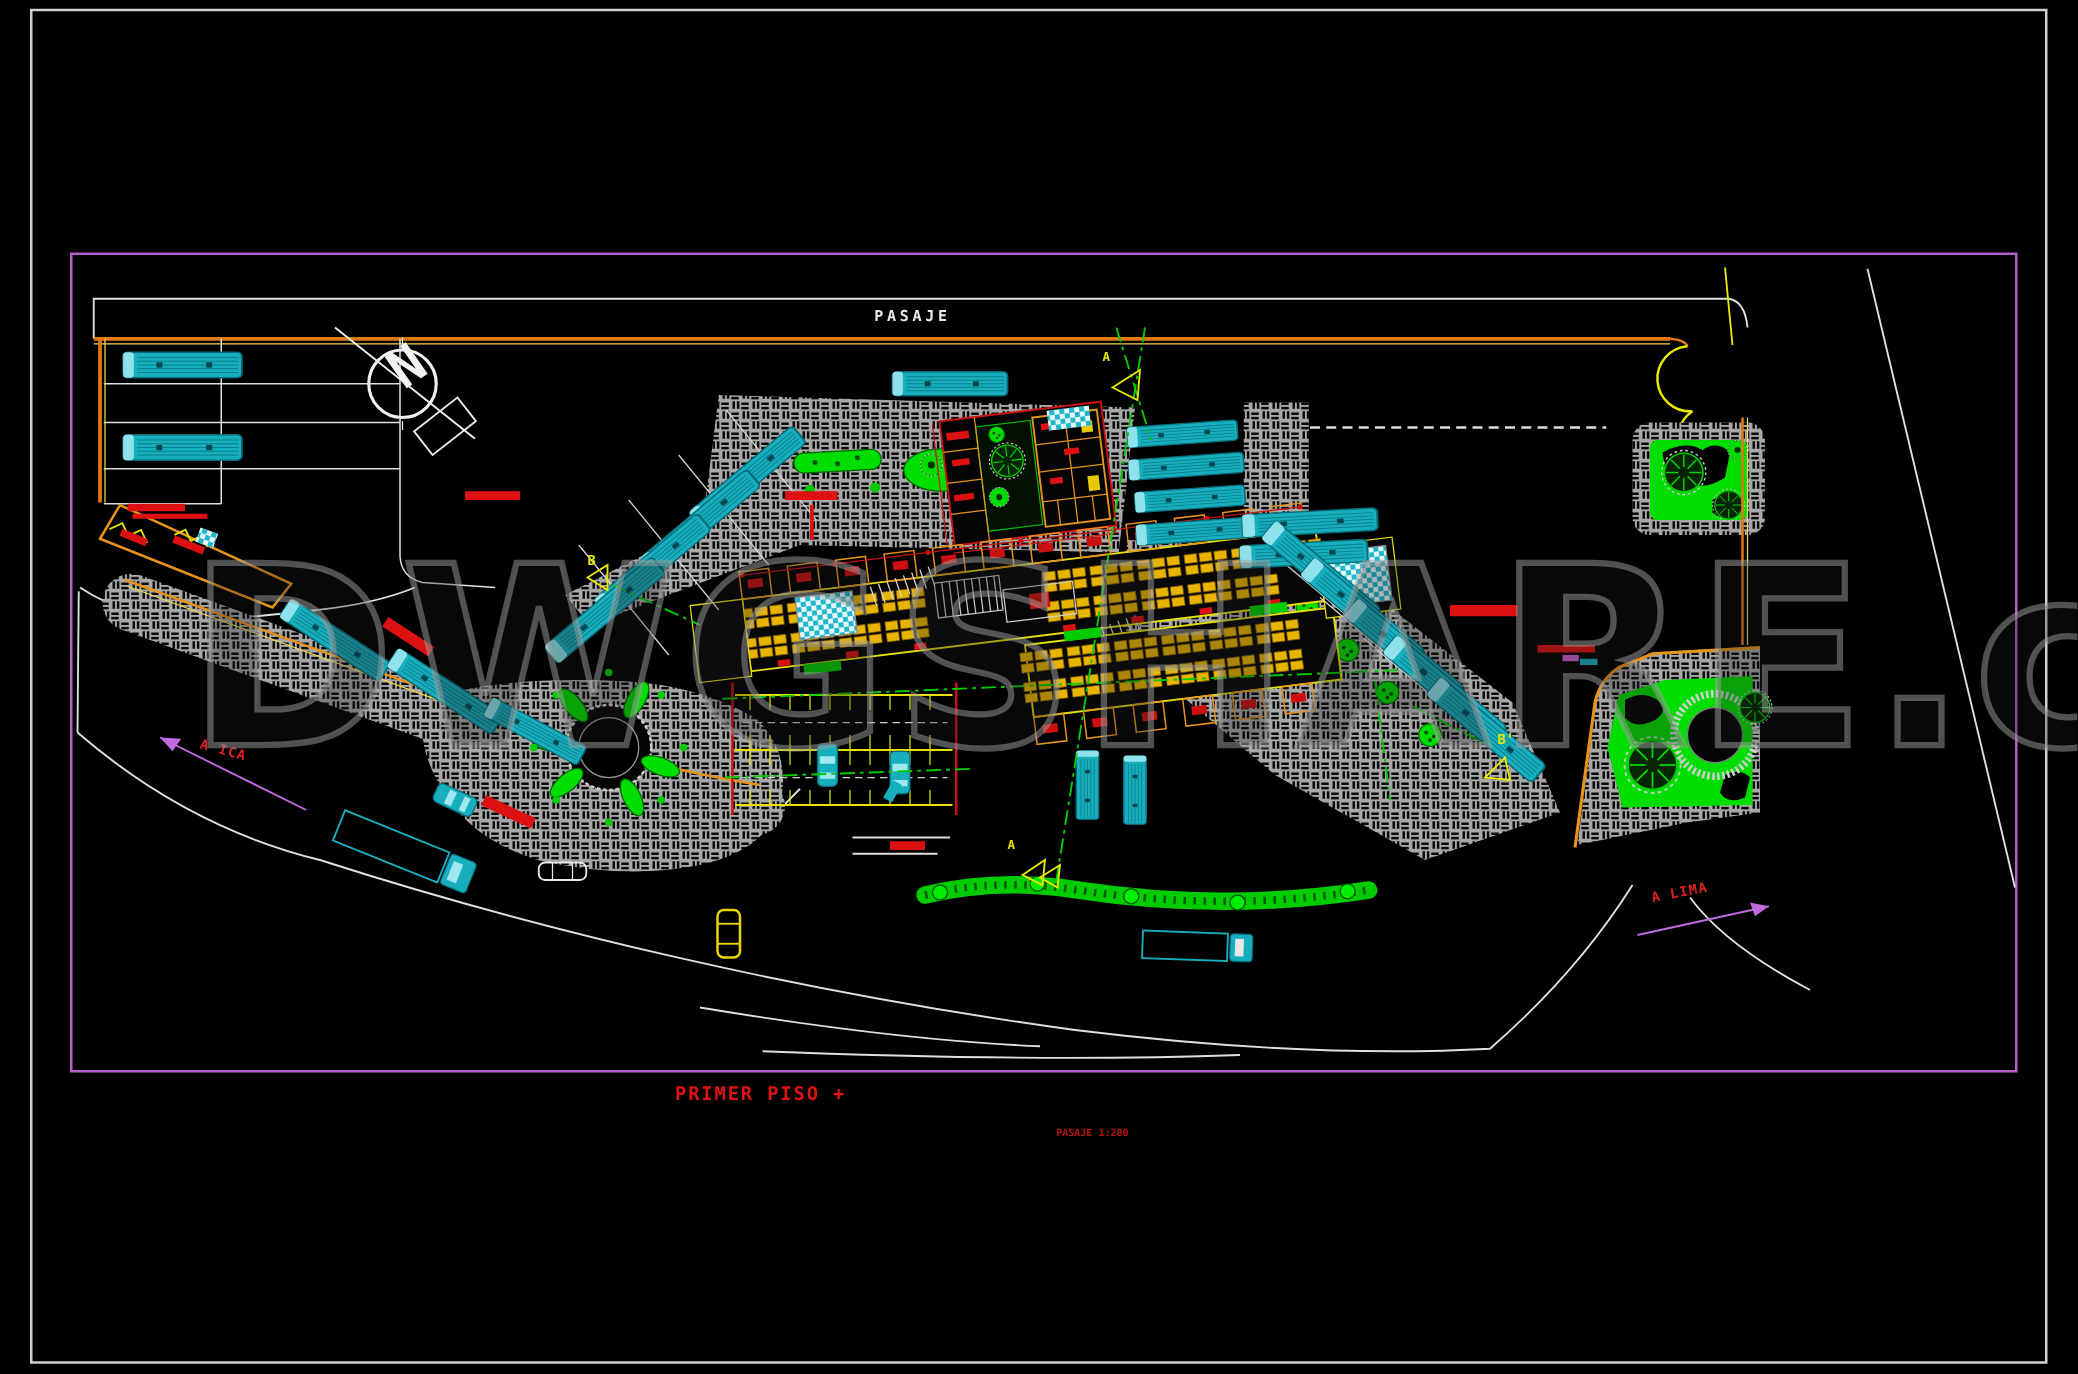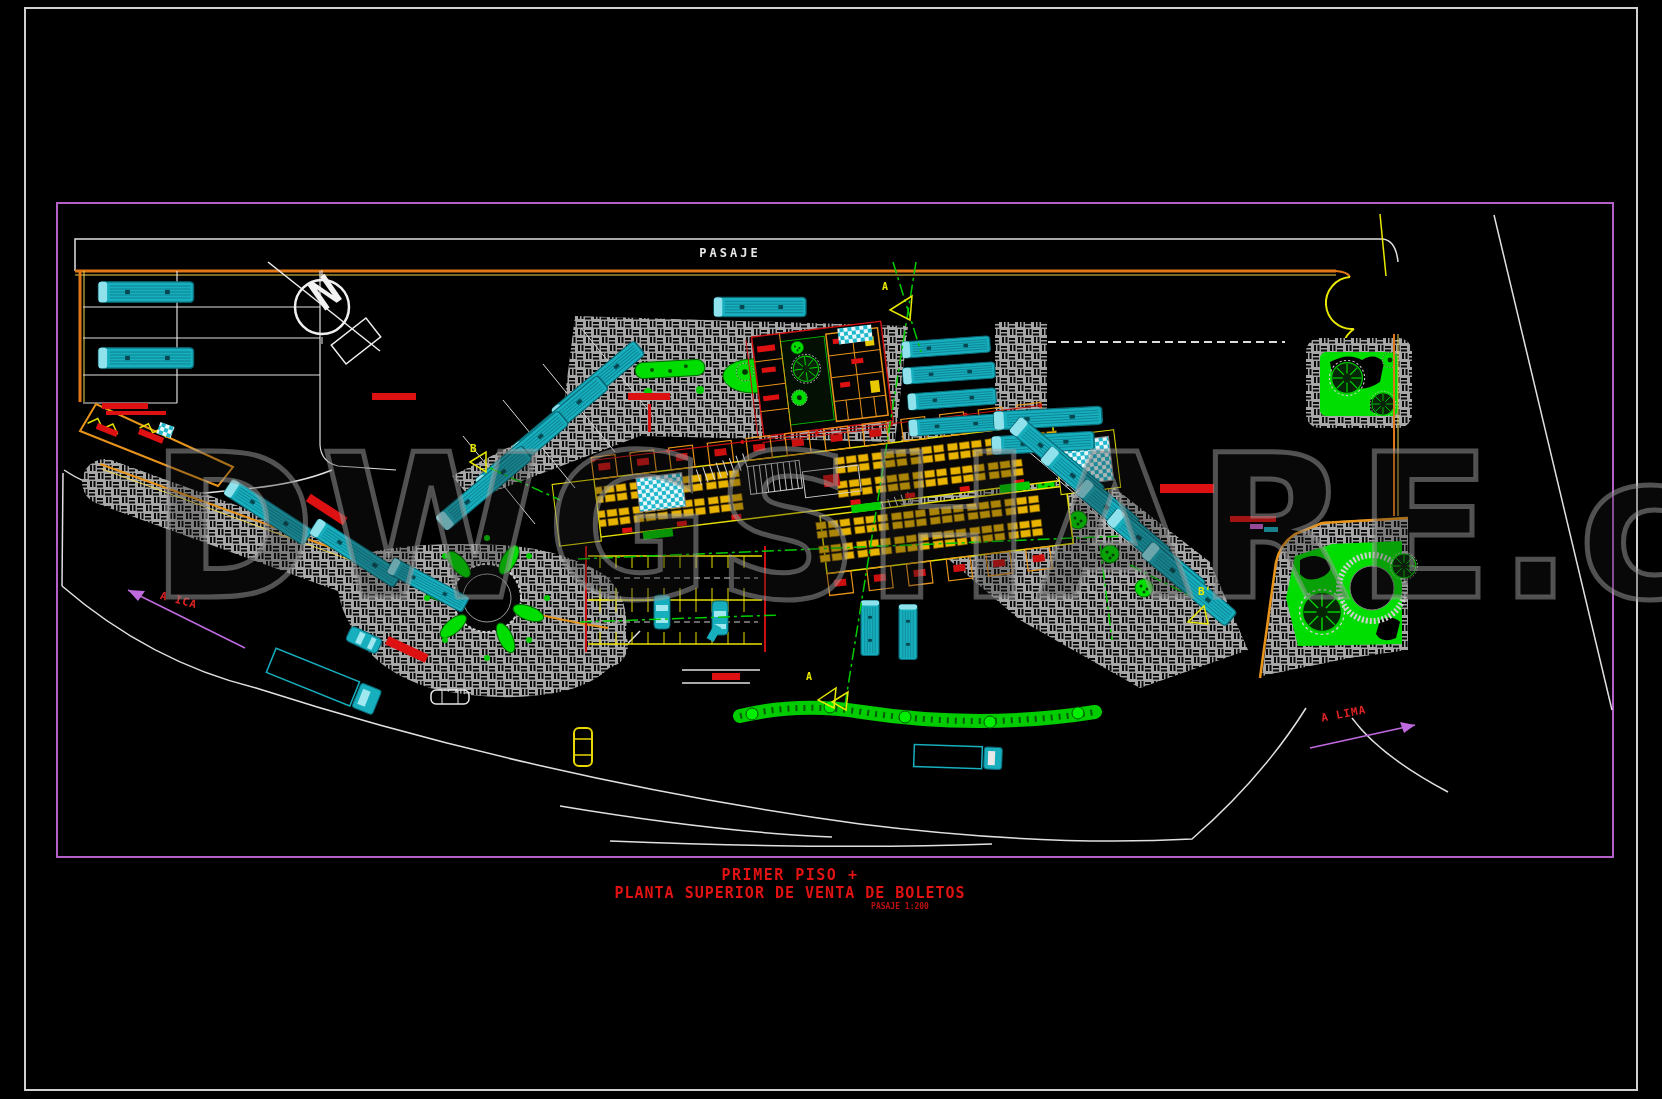--- a/index.html
+++ b/index.html
@@ -2,21 +2,21 @@
 <html><head>
 <meta charset="utf-8">
 <style>
   html,body{margin:0;padding:0;background:#000;}
   #stage{position:relative;width:1662px;height:1099px;background:#000;overflow:hidden;
          font-family:"DejaVu Sans Mono", monospace;}
   #plan-svg{position:absolute;left:0;top:0;}
   .lbl{position:absolute;white-space:nowrap;transform-origin:left top;}
   .red{color:#dd2222;font-weight:bold;}
   .yel{color:#e8e800;font-weight:bold;}
-  .title-line{position:absolute;text-align:center;color:#e01212;font-weight:bold;
+  .title-line{position:absolute;color:#e01212;font-weight:bold;
               font-family:"DejaVu Sans Mono", monospace;}
   #watermark{position:absolute;left:150px;top:428px;font-size:200px;font-weight:bold;
              letter-spacing:5px;line-height:1;font-family:"DejaVu Sans", sans-serif;
              color:rgba(25,25,25,0.30);-webkit-text-stroke:5px rgba(160,160,160,0.5);
              white-space:nowrap;pointer-events:none;}
 </style>
 </head>
 <body>
 
 <div id="stage">
@@ -549,16 +549,15 @@
 <div class="lbl red" style="left:1320px;top:712px;font-size:11px;transform:rotate(-11deg);letter-spacing:1px;">A LIMA</div>
 
 <div class="lbl yel" style="left:882px;top:281px;font-size:10px;">A</div>
 <div class="lbl yel" style="left:806px;top:671px;font-size:10px;">A</div>
 <div class="lbl yel" style="left:470px;top:442px;font-size:11px;">B</div>
 <div class="lbl yel" style="left:1198px;top:585px;font-size:11px;">B'</div>
 
 <div id="watermark">DWGSHARE.c</div>
 
 <div class="title-line" style="left:540px;top:866px;width:500px;font-size:15px;letter-spacing:1.5px;">PRIMER PISO +</div>
-<div class="title-line" style="left:540px;top:884px;width:500px;font-size:15px;letter-spacing:1px;">PLANTA SUPERIOR DE VENTA DE BOLETOS</div>
 <div class="title-line" style="left:845px;top:902px;width:110px;font-size:8px;color:#bb1010;">PASAJE 1:200</div>
 
 </div>
 
 </body></html>

